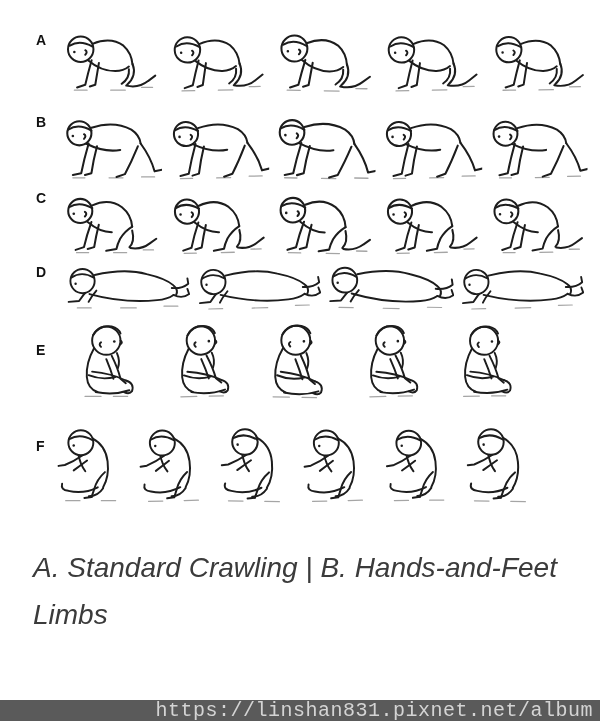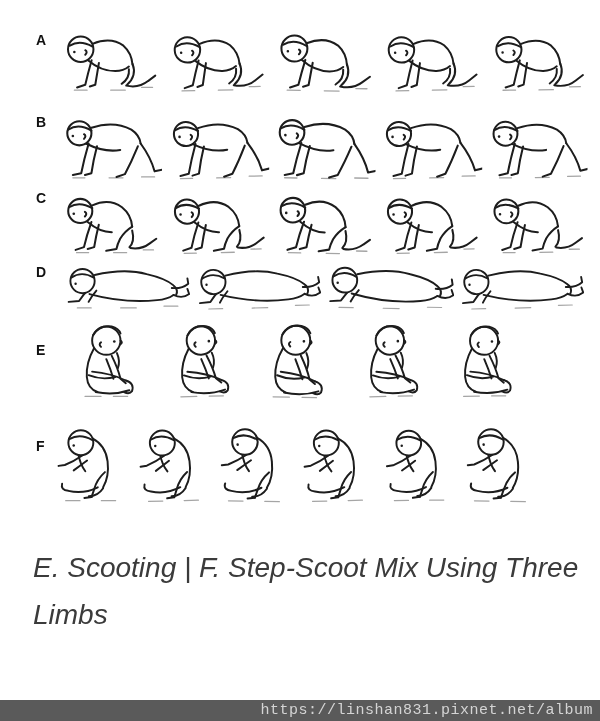--- a/index.html
+++ b/index.html
@@ -46,21 +46,21 @@
 
   
   .watermark-bar{
     position:absolute;left:0;right:0;bottom:0;height:21px;
     background:#5a5a5a;
     text-align:right;
     z-index:5;
   }
   .watermark-bar span{
     font-family:"Liberation Mono","DejaVu Sans Mono",monospace;
-    font-size:15px;line-height:21px;letter-spacing:0.5px;
+    font-size:20px;line-height:21px;letter-spacing:0.5px;
     color:#d4d4d4;
     padding-right:7px;
     text-align:right;
   }
   .defs-hidden{position:absolute;width:0;height:0;overflow:hidden;}
 </style>
 </head>
 <body>
 
 <div class="page">
@@ -291,21 +291,21 @@
       <span class="baby"><svg viewBox="0 0 92 88">
             <use href="#pose-f"></use>
           </svg></span>
       <span class="baby"><svg viewBox="0 0 92 88">
             <use href="#pose-f"></use>
           </svg></span>
     </div>
   </div>
 
   <div class="caption">
-    <div>E. Scooting | F. Step-Scoot Mix Using Three</div>
+    <div>A. Standard Crawling | B. Hands-and-Feet</div>
     <div>Limbs</div>
   </div>
 
   <div class="watermark-bar">
     <span>https://linshan831.pixnet.net/album</span>
   </div>
 
 </div>
 
 </body></html>

